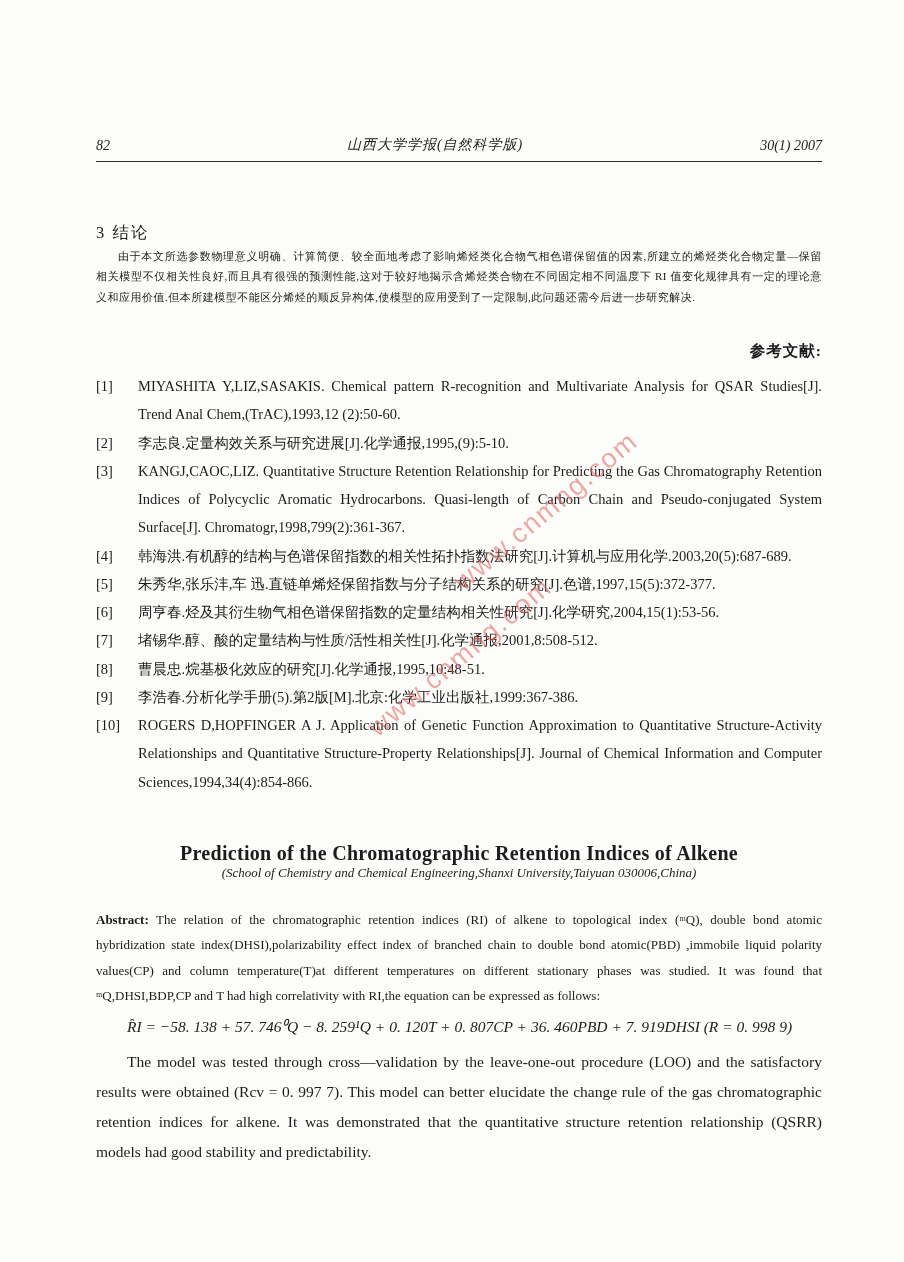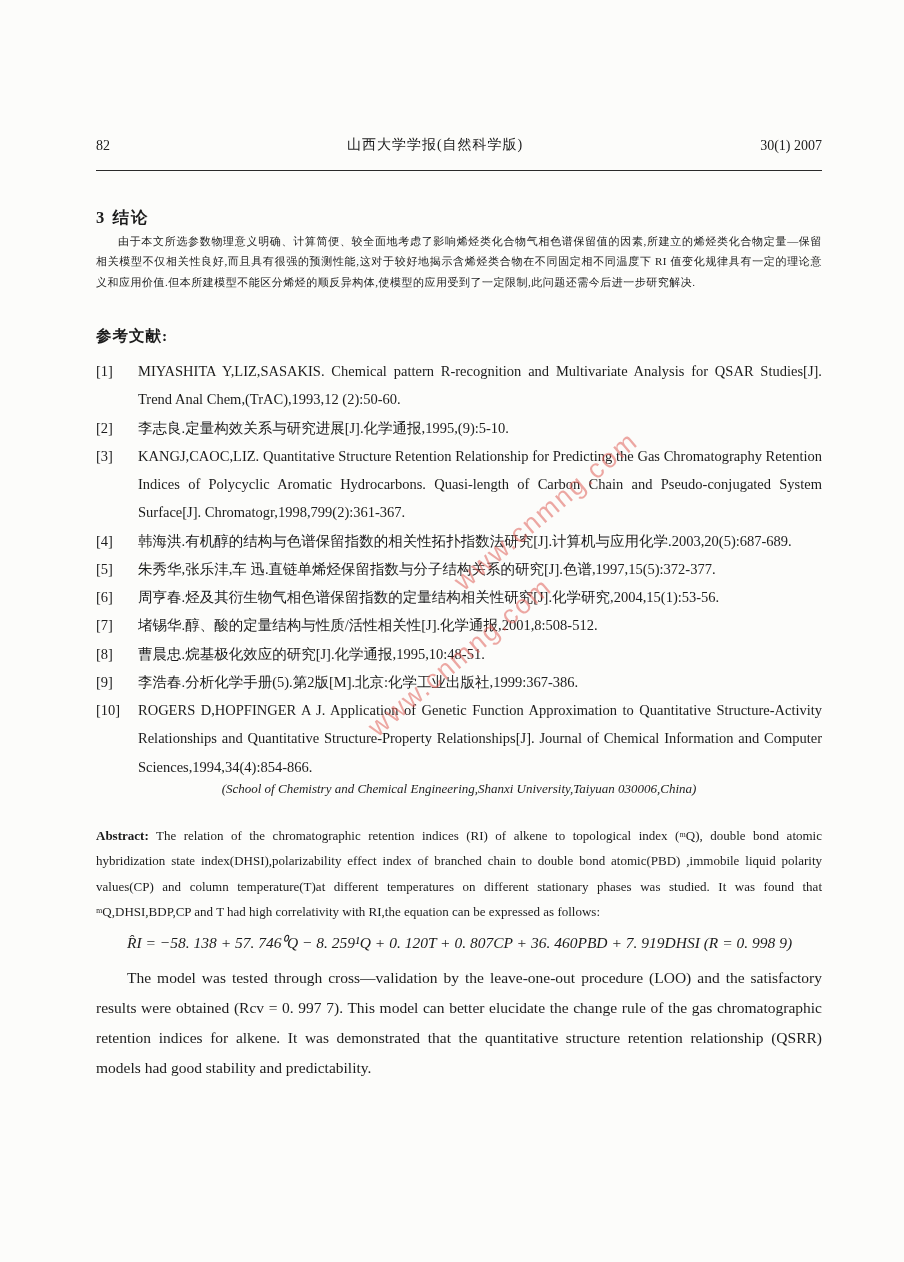--- a/index.html
+++ b/index.html
@@ -8,31 +8,31 @@
     background:#fcfcfa;
     color:#1c1c1c;
     font-family:"Liberation Serif","DejaVu Serif",serif;
     position:relative;
     overflow:hidden;
   }
   .page{padding:96px 82px 0 96px;position:relative;}
   
   .hdr{
     display:flex;justify-content:space-between;align-items:flex-end;
-    font-size:14px;padding-bottom:16px;border-bottom:1.5px solid #2a2a2a;
+    font-size:14px;padding-bottom:7px;border-bottom:1.5px solid #2a2a2a;font-style:italic;
   }
   .hdr .c{letter-spacing:1px;margin-top:40px;}
   
-  .sec-title{margin-top:36px;font-size:16.5px;font-weight:bold;letter-spacing:2px;}
+  .sec-title{margin-top:60px;font-size:16.5px;font-weight:normal;letter-spacing:2px;}
   .body-para{
     margin-top:2px;font-size:11px;line-height:1.85;text-align:justify;
     text-indent:2em;letter-spacing:0.5px;
   }
   
-  .refs-head{margin-top:34px;font-size:15.5px;font-weight:bold;letter-spacing:1px;}
+  .refs-head{margin-top:34px;font-size:15.5px;font-weight:bold;letter-spacing:1px;text-align:right;}
   .refs{margin-top:10px;}
   .ref{display:flex;font-size:14.5px;line-height:1.95;text-align:justify;}
   .ref .lab{flex:0 0 42px;}
   .ref .txt{flex:1;}
   
   .en-title{
     margin-top:46px;text-align:center;font-weight:bold;font-size:20px;
     letter-spacing:0.3px;
     font-family:"Liberation Serif","DejaVu Serif",serif;
   }
@@ -108,20 +108,21 @@
     <div class="ref">
       <span class="lab">[9]</span>
       <span class="txt">李浩春.分析化学手册(5).第2版[M].北京:化学工业出版社,1999:367-386.</span>
     </div>
     <div class="ref">
       <span class="lab">[10]</span>
       <span class="txt">ROGERS D,HOPFINGER A J. Application of Genetic Function Approximation to Quantitative Structure-Activity Relationships and Quantitative Structure-Property Relationships[J]. Journal of Chemical Information and Computer Sciences,1994,34(4):854-866.</span>
     </div>
   </div>
 
+  <div class="en-title">Prediction of the Chromatographic Retention Indices of Alkene</div>
 
 
   <div class="affil">(School of Chemistry and Chemical Engineering,Shanxi University,Taiyuan 030006,China)</div>
 
   <div class="abs">
     <span class="lab">Abstract:</span>
     <span>The relation of the chromatographic retention indices (RI) of alkene to topological index (ᵐQ), double bond atomic hybridization state index(DHSI),polarizability effect index of branched chain to double bond atomic(PBD) ,immobile liquid polarity values(CP) and column temperature(T)at different temperatures on different stationary phases was studied. It was found that ᵐQ,DHSI,BDP,CP and T had high correlativity with RI,the equation can be expressed as follows:</span>
   </div>
 
   <div class="equation">R̂I = −58. 138 + 57. 746⁰Q − 8. 259¹Q + 0. 120T + 0. 807CP + 36. 460PBD + 7. 919DHSI    (R = 0. 998 9)</div>

